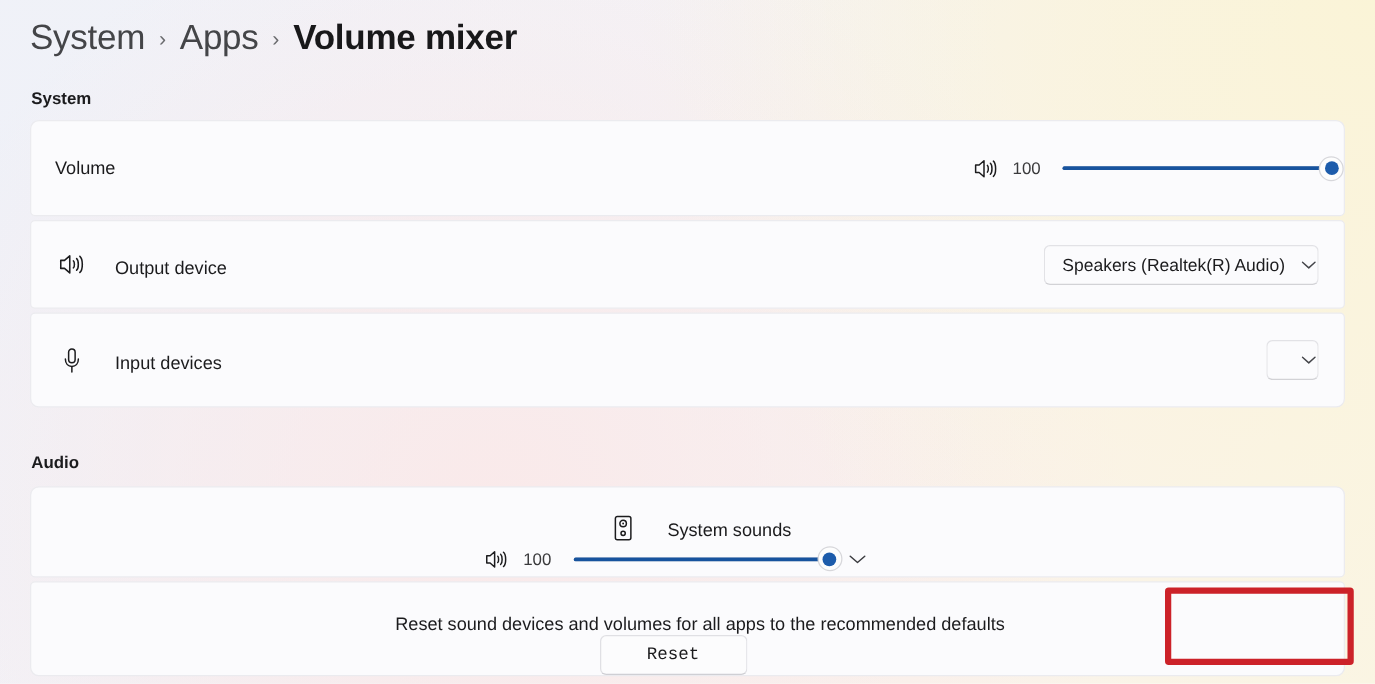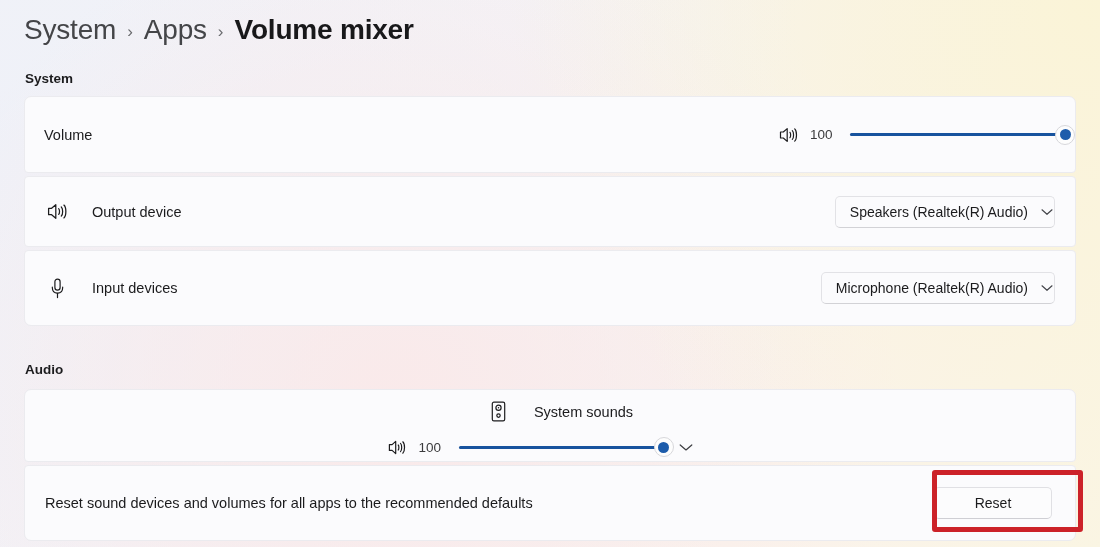--- a/index.html
+++ b/index.html
@@ -72,25 +72,25 @@
     background: #fbfbfd;
     border: 1px solid #ebebef;
     box-sizing: border-box;
     display: flex;
     align-items: center;
   }
   #card-volume  { top: 96px;  height: 77px; border-radius: 7px 7px 4px 4px; }
   #card-output  { top: 176px; height: 71px; border-radius: 4px; }
   #card-input   { top: 250px; height: 76px; border-radius: 4px 4px 7px 7px; }
   #card-sysnd   { top: 389px; height: 73px; border-radius: 7px 7px 4px 4px; flex-direction: column; }
-  #card-reset   { top: 465px; height: 76px; border-radius: 4px 4px 7px 7px; }
+  #card-reset   { top: 465px; height: 76px; border-radius: 4px 4px 7px 7px; flex-direction: column; }
 
   .card-left {
     display: flex;
-    align-items: center;
+    align-items: flex-end;
     flex: 1 1 auto;
     min-width: 0;
   }
   .card-right {
     display: flex;
     align-items: center;
     flex: 0 0 auto;
   }
 
   .row-icon {
@@ -223,21 +223,21 @@
     white-space: nowrap;
   }
   #btn-reset {
     height: 32px;
     min-width: 118px;
     padding: 0 18px;
     background: #fcfcfd;
     border: 1px solid #e0e0e4;
     border-bottom-color: #cfcfd4;
     border-radius: 5px;
-    font-family: Liberation Sans, sans-serif;
+    font-family: Liberation Mono, monospace;
     font-size: 14px;
     color: #1b1b1d;
     cursor: pointer;
     margin-right: 23px;
   }
 
   
   #annotation-box {
     position: absolute;
     left: 932px;
@@ -321,21 +321,20 @@
         <svg width="15" height="21" viewBox="0 0 15 21" fill="none" stroke="currentColor" stroke-width="1.2" stroke-linecap="round" stroke-linejoin="round">
           <path d="M7.5 1.2 C9.1 1.2 10.1 2.3 10.1 3.8 V9.6 C10.1 11.1 9.1 12.2 7.5 12.2 C5.9 12.2 4.9 11.1 4.9 9.6 V3.8 C4.9 2.3 5.9 1.2 7.5 1.2 Z"></path>
           <path d="M2.3 9.2 C2.3 13.0 4.6 15.1 7.5 15.1 C10.4 15.1 12.7 13.0 12.7 9.2"></path>
           <path d="M7.5 15.3 V19.6"></path>
         </svg>
       </span>
       <span class="row-label after-icon">Input devices</span>
     </div>
     <div class="card-right">
       <div id="dd-input" class="dropdown">
-        <span class="dd-text">Microphone (Realtek(R) Audio)</span>
         <span class="dd-chev">
           <svg width="12" height="8" viewBox="0 0 12 8" fill="none" stroke="currentColor" stroke-width="1.15" stroke-linecap="round" stroke-linejoin="round">
               <path d="M1 1.8 L6 6.3 L11 1.8"></path>
             </svg>
         </span>
       </div>
     </div>
   </div>
 
   <div id="label-apps" class="section-label">Audio</div>

